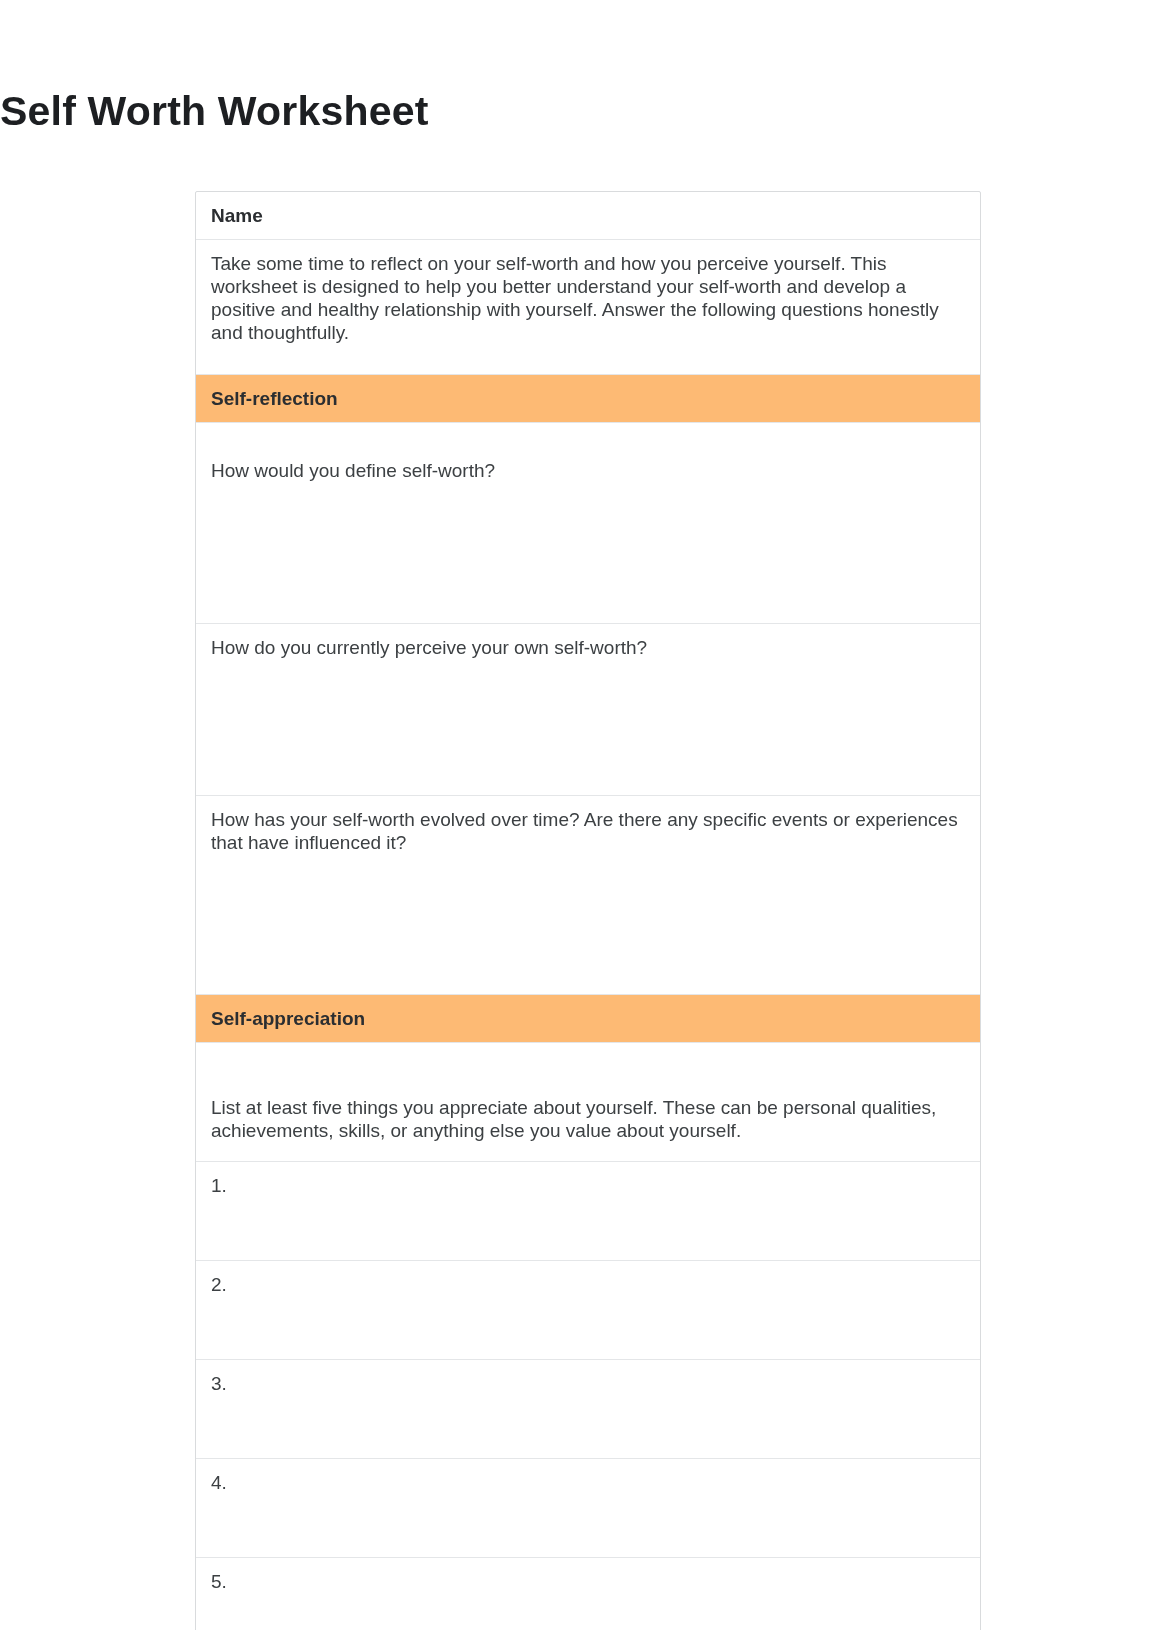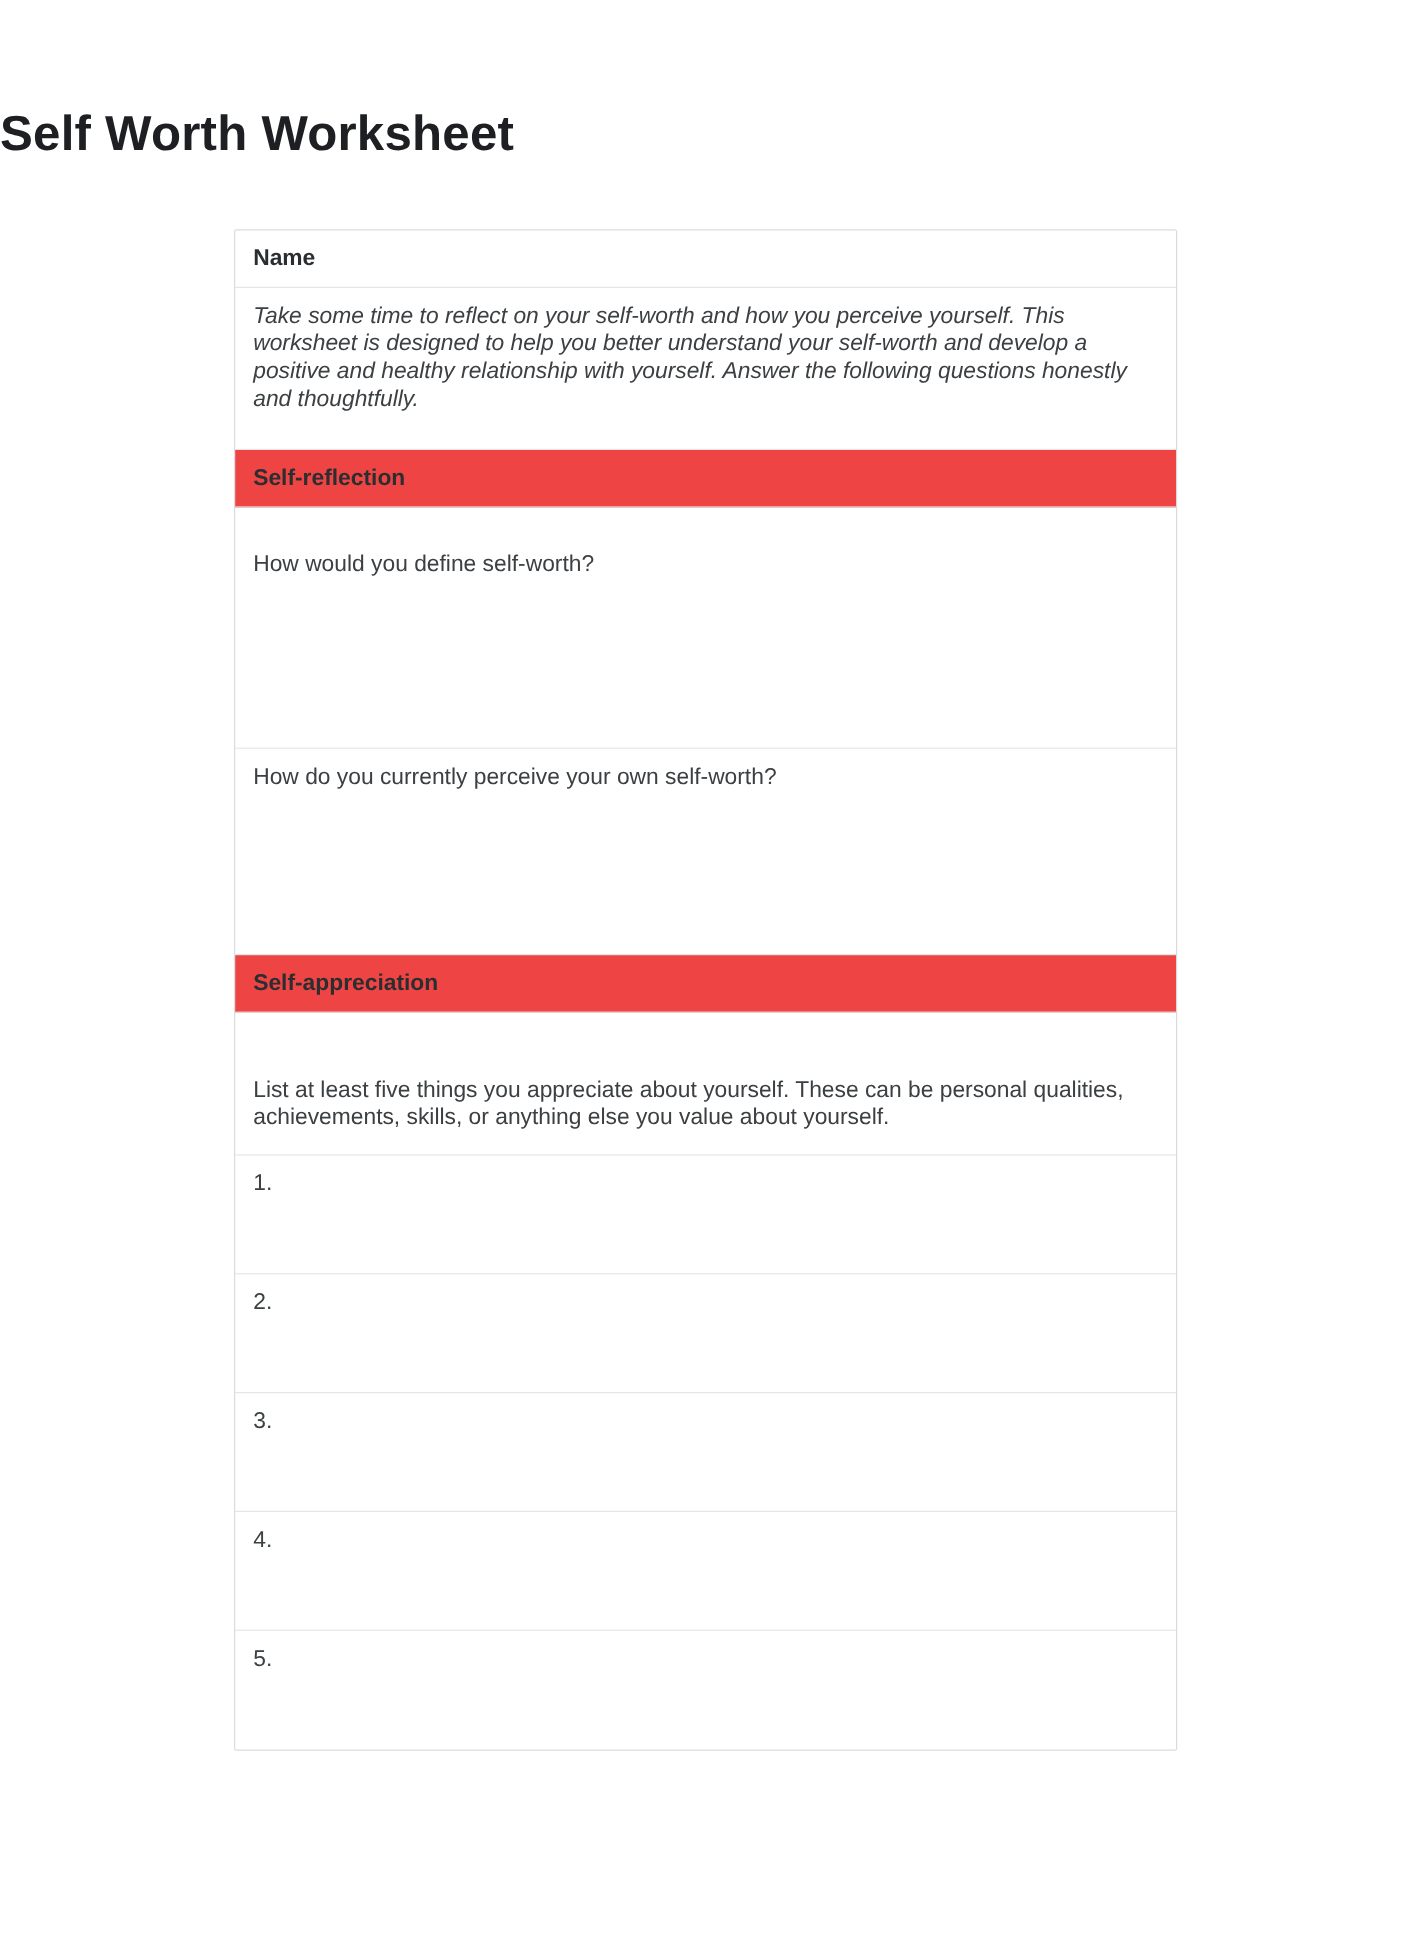--- a/index.html
+++ b/index.html
@@ -47,24 +47,23 @@
     margin: 0;
   }
   .name-row {
     min-height: 45px;
     font-weight: 700;
     color: #2b2e31;
     font-size: 19px;
   }
   .intro-row {
     min-height: 135px;
-    font-style: italic;
   }
   .section-row {
-    background: #ef4444;
+    background: #fdba74;
     font-weight: 700;
     color: #2b2e31;
     min-height: 45px;
     justify-content: center;
   }
   .q-row-1 { min-height: 177px; margin-top: 24px; }
   .q-row-2 { min-height: 172px; }
   .q-row-3 { min-height: 199px; }
   .list-intro-row { min-height: 78px; margin-top: 41px; }
   .item-row { min-height: 99px; }
@@ -95,20 +94,24 @@
   <div class="row q-row-1">
     <p>How would you define self-worth?</p>
     <div class="answer-space"></div>
   </div>
 
   <div class="row q-row-2">
     <p>How do you currently perceive your own self-worth?</p>
     <div class="answer-space"></div>
   </div>
 
+  <div class="row q-row-3">
+    <p>How has your self-worth evolved over time? Are there any specific events or experiences that have influenced it?</p>
+    <div class="answer-space"></div>
+  </div>
 
   <div class="row section-row">
     <span>Self-appreciation</span>
   </div>
 
   <div class="row list-intro-row">
     <p>List at least five things you appreciate about yourself. These can be personal qualities, achievements, skills, or anything else you value about yourself.</p>
   </div>
 
   <div class="row item-row">

